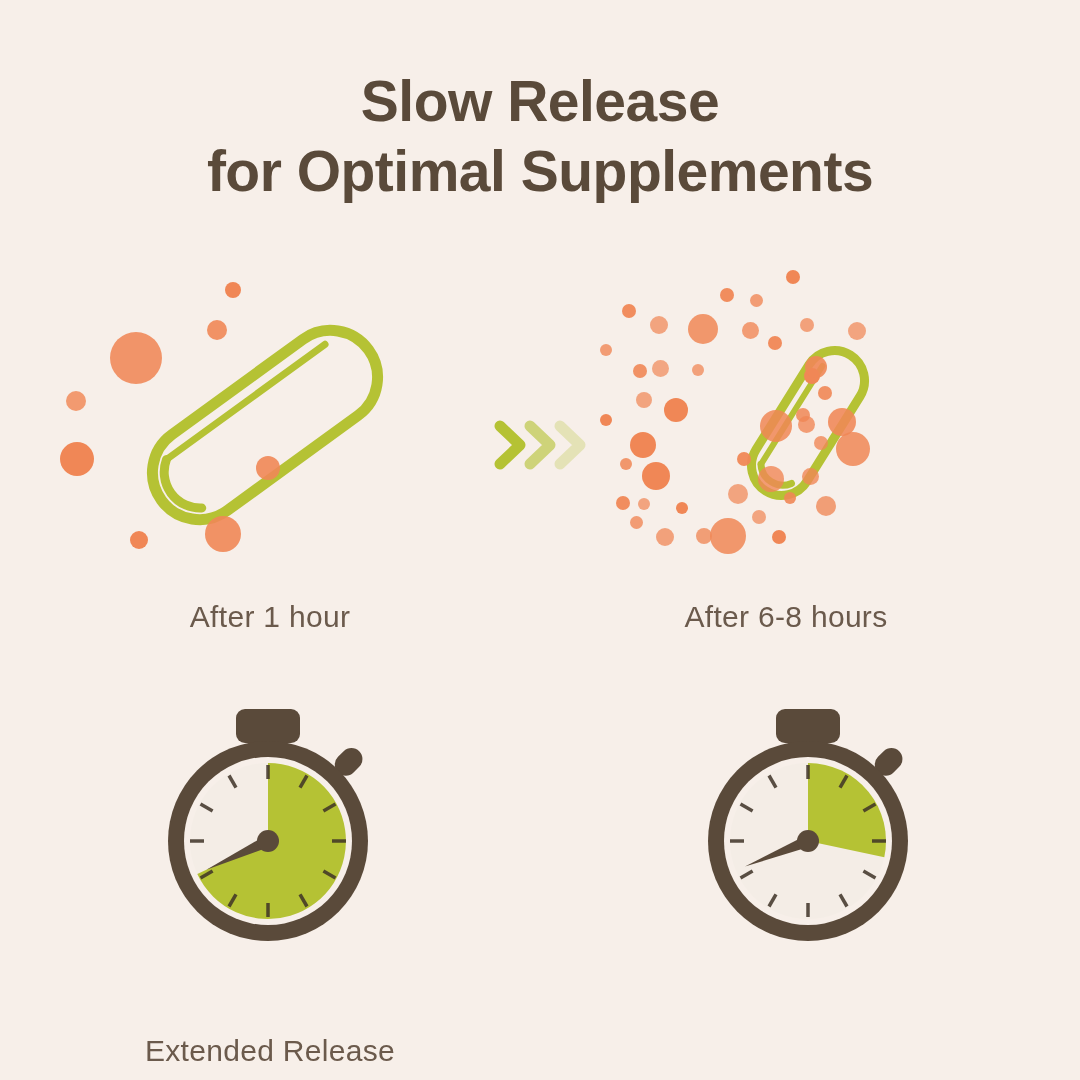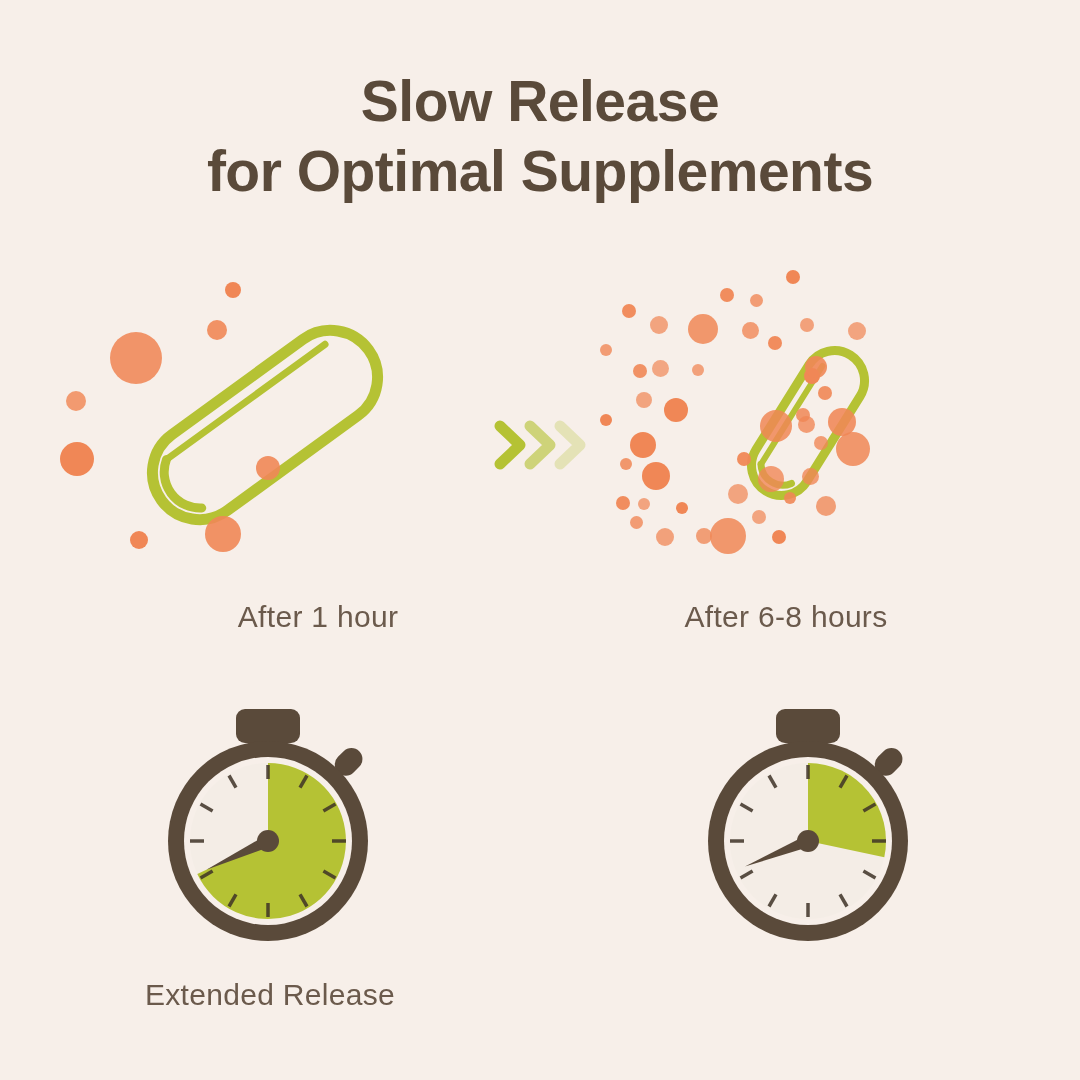--- a/index.html
+++ b/index.html
@@ -41,23 +41,23 @@
   
   .caption{
     position:absolute;
     width:540px;
     text-align:center;
     color:#6B5A4C;
     font-size:30px;
     font-weight:normal;
     letter-spacing:0.3px;
   }
-  .cap-r1l{left:0px;top:600px;padding-left:48px;}
+  .cap-r1l{left:0px;top:600px;}
   .cap-r1r{left:516px;top:600px;}
-  .cap-r2l{left:0px;top:978px;}
+  .cap-r2l{left:0px;top:1034px;}
   .cap-r2r{left:540px;top:978px;}
 
   
   .watch-cell{position:absolute;width:300px;height:250px;}
   .watch-cell.left{left:120px;top:705px;}
   .watch-cell.right{left:660px;top:705px;}
   .watch-svg{position:absolute;left:0;top:0;}
 </style>
 </head>
 <body>

